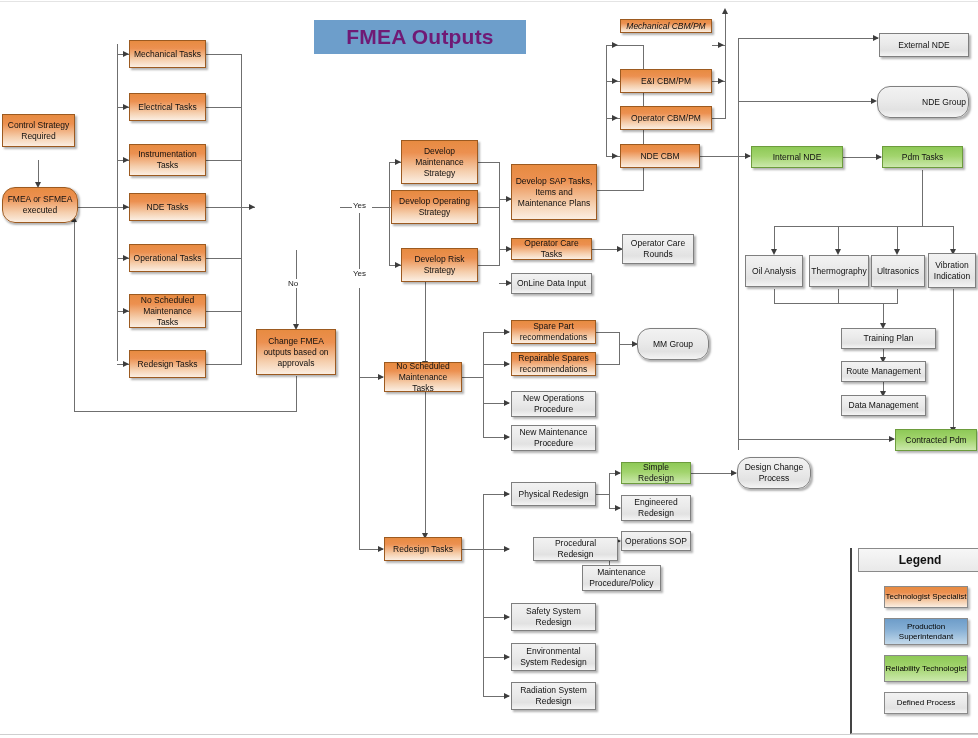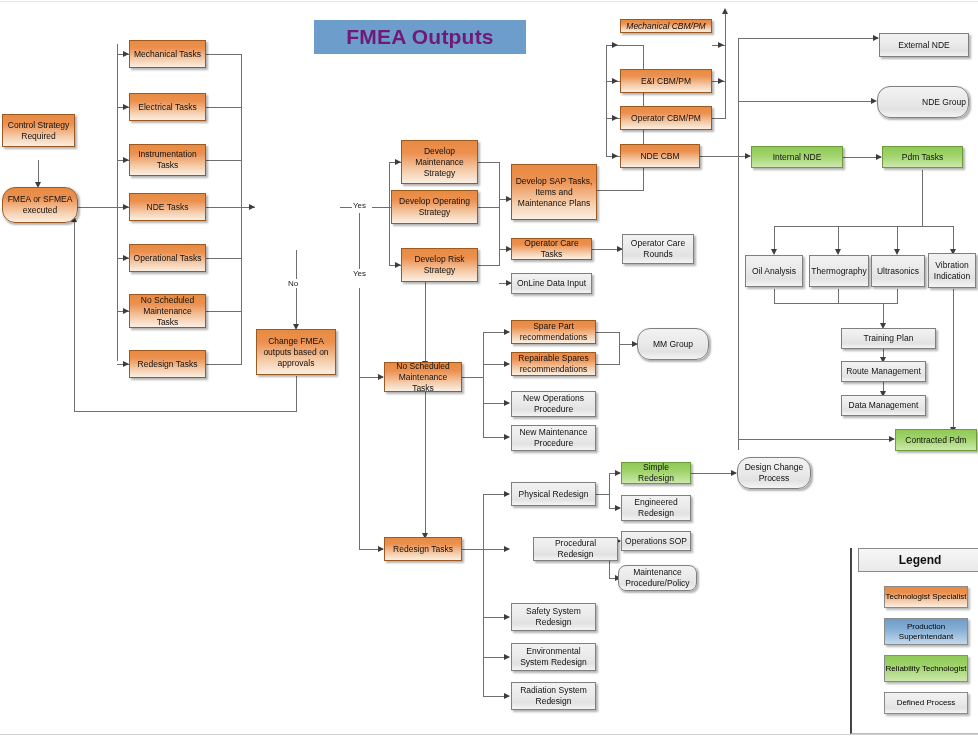--- a/index.html
+++ b/index.html
@@ -360,21 +360,21 @@
   <div class="node grey" style="left:511px;top:425px;width:85px;height:26px;">New Maintenance Procedure</div>
 
   <div class="node grey" style="left:511px;top:482px;width:85px;height:24px;">Physical Redesign</div>
   <div class="node grey" style="left:511px;top:537px;width:85px;height:24px;margin-left:22px;">Procedural Redesign</div>
 
   <div class="node green" style="left:621px;top:462px;width:70px;height:22px;">Simple Redesign</div>
   <div class="node grey" style="left:621px;top:495px;width:70px;height:26px;">Engineered Redesign</div>
   <div class="node grey term" style="left:737px;top:457px;width:74px;height:32px;">Design Change Process</div>
 
   <div class="node grey" style="left:621px;top:531px;width:70px;height:20px;">Operations SOP</div>
-  <div class="node grey" style="left:618px;top:565px;width:79px;height:26px;border-radius:8px;">Maintenance Procedure/Policy</div>
+  <div class="node grey" style="left:582px;top:565px;width:79px;height:26px;">Maintenance Procedure/Policy</div>
 
   <div class="node grey" style="left:511px;top:603px;width:85px;height:28px;">Safety System Redesign</div>
   <div class="node grey" style="left:511px;top:643px;width:85px;height:28px;">Environmental System Redesign</div>
   <div class="node grey" style="left:511px;top:682px;width:85px;height:28px;text-align:center;">Radiation System Redesign</div>
 
   <div id="legend" style="left:850px;top:548px;width:128px;height:186px;">
     <div id="legend-title">Legend</div>
     <div class="legend-item orange" style="top:38px;height:22px;">Technologist Specialist</div>
     <div class="legend-item blue" style="top:70px;height:27px;">Production Superintendant</div>
     <div class="legend-item green" style="top:107px;height:27px;">Reliability Technologist</div>

